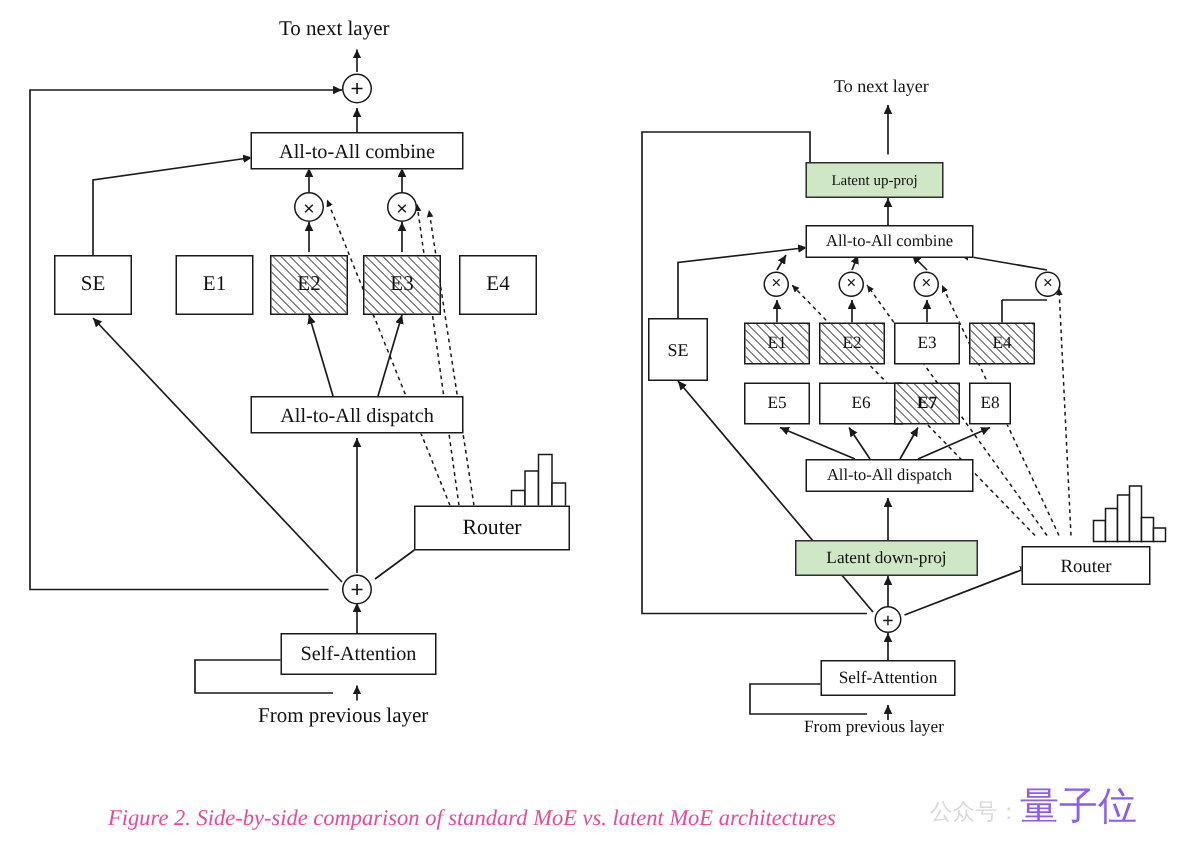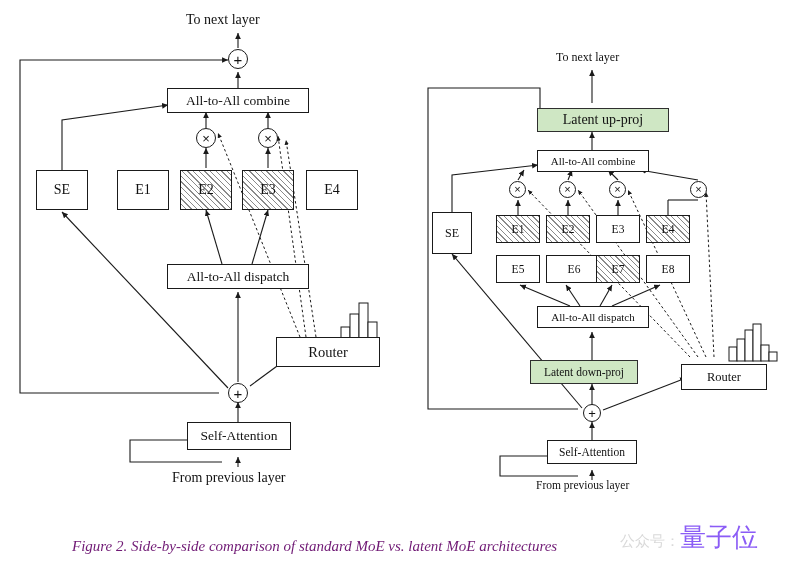--- a/index.html
+++ b/index.html
@@ -59,21 +59,21 @@
     position: absolute;
     white-space: nowrap;
     font-family: "Liberation Serif", serif;
     color: #1a1a1a;
   }
   .fig-caption {
     position: absolute;
     white-space: nowrap;
     font-style: italic;
     font-family: "Liberation Serif", serif;
-    color: #701a75;
+    color: #ec4899;
   }
   .circ {
     position: absolute;
     box-sizing: border-box;
     border: 1px solid #1a1a1a;
     border-radius: 50%;
     background: #ffffff;
     display: flex;
     align-items: center;
     justify-content: center;
@@ -231,44 +231,44 @@
 
   <div class="circ" style="left:228px; top:383px; width:20px; height:20px; font-size:15px;">+</div>
 
   <div class="node" style="left:187px; top:422px; width:104px; height:28px; font-size:13.5px;">Self-Attention</div>
 
   <div class="label" style="left:172px; top:470px; font-size:14px;">From previous layer</div>
 
 
   <div class="label" style="left:556px; top:50px; font-size:12px;">To next layer</div>
 
-  <div class="node green" style="left:537px; top:108px; width:132px; height:24px; font-size:14px;">Latent up-proj</div>
+  <div class="node green" style="left:537px; top:108px; width:92px; height:24px; font-size:10px;">Latent up-proj</div>
 
   <div class="node" style="left:537px; top:150px; width:112px; height:22px; font-size:11px;">All-to-All combine</div>
 
   <div class="circ" style="left:509px; top:181px; width:17px; height:17px; font-size:11px;">×</div>
   <div class="circ" style="left:559px; top:181px; width:17px; height:17px; font-size:11px;">×</div>
   <div class="circ" style="left:609px; top:181px; width:17px; height:17px; font-size:11px;">×</div>
   <div class="circ" style="left:690px; top:181px; width:17px; height:17px; font-size:11px;">×</div>
 
   <div class="node" style="left:432px; top:212px; width:40px; height:42px; font-size:12px;">SE</div>
 
   <div class="node hatched" style="left:496px; top:215px; width:44px; height:28px; font-size:11.5px;">E1</div>
   <div class="node hatched" style="left:546px; top:215px; width:44px; height:28px; font-size:11.5px;">E2</div>
   <div class="node" style="left:596px; top:215px; width:44px; height:28px; font-size:11.5px;">E3</div>
   <div class="node hatched" style="left:646px; top:215px; width:44px; height:28px; font-size:11.5px;">E4</div>
 
   <div class="node" style="left:496px; top:255px; width:44px; height:28px; font-size:11.5px;">E5</div>
   <div class="node" style="left:546px; top:255px; width:56px; height:28px; font-size:11.5px;">E6</div>
-  <div class="node hatched" style="left:596px; top:255px; width:44px; height:28px; font-size:11.5px;">E7</div>
-  <div class="node" style="left:646px; top:255px; width:44px; height:28px; font-size:11.5px;">E8</div>
+  <div class="node hatched" style="left:596px; top:255px; width:44px; height:28px; font-size:11.5px;font-weight:bold;">E7</div>
+  <div class="node" style="left:646px; top:255px; width:28px; height:28px; font-size:11.5px;">E8</div>
 
   <div class="node" style="left:537px; top:306px; width:112px; height:22px; font-size:11px;">All-to-All dispatch</div>
 
-  <div class="node green" style="left:530px; top:360px; width:108px; height:24px; font-size:11.5px;">Latent down-proj</div>
+  <div class="node green" style="left:530px; top:360px; width:122px; height:24px; font-size:11.5px;">Latent down-proj</div>
 
   <div class="node" style="left:681px; top:364px; width:86px; height:26px; font-size:12.5px;">Router</div>
 
   <div class="circ" style="left:583px; top:404px; width:18px; height:18px; font-size:13px;">+</div>
 
   <div class="node" style="left:547px; top:440px; width:90px; height:24px; font-size:11.5px;">Self-Attention</div>
 
   <div class="label" style="left:536px; top:479px; font-size:11.5px;">From previous layer</div>
 
 

